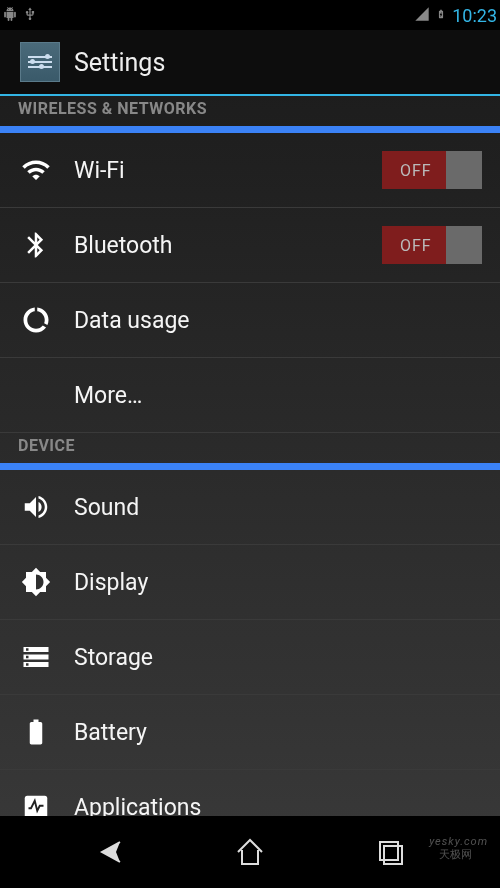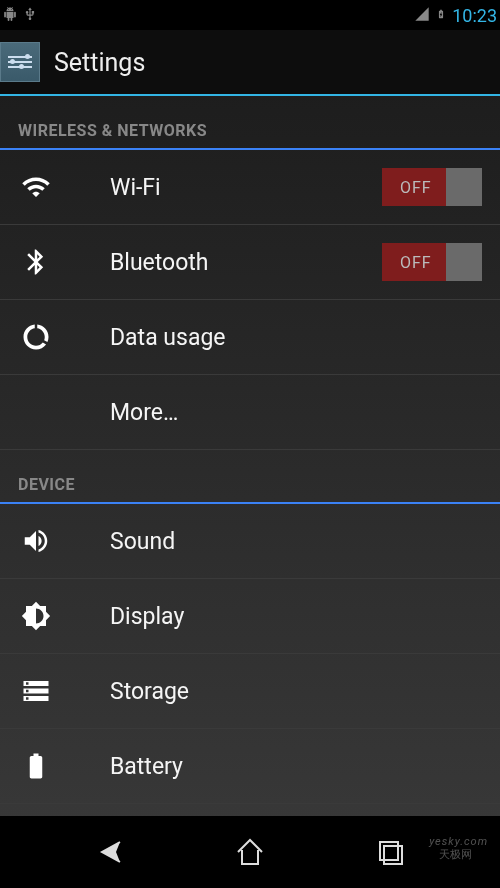--- a/index.html
+++ b/index.html
@@ -24,21 +24,21 @@
     .status-left { display: flex; align-items: center; gap: 6px; }
     .status-right { margin-left: auto; display: flex; align-items: center; gap: 6px; }
     .usb-icon, .adb-icon { font-size: 14px; color: #888; }
     .signal-icon, .battery-icon { color: #888; font-size: 14px; }
     .clock { color: #33b5e5; font-size: 18px; }
     .action-bar {
       height: 66px;
       background: #0d0d0d;
       display: flex;
       align-items: center;
-      padding: 0 0;
+      padding: 0 20px;
       border-bottom: 2px solid #33b5e5;
       text-align: right;
     }
     .settings-icon-box {
       width: 40px; height: 40px;
       background: linear-gradient(#4a6a7a,#3a5a6a);
       border: 1px solid #5a7a8a;
       margin-right: 14px;
       display: flex; align-items: center; justify-content: center;
       flex-direction: column; gap: 3px;
@@ -52,31 +52,30 @@
     .settings-icon-box span:nth-child(1)::after { right: 2px; }
     .settings-icon-box span:nth-child(2)::after { left: 2px; }
     .settings-icon-box span:nth-child(3)::after { right: 8px; }
     .action-title { font-size: 25px; font-weight: 400; color: #eee; }
     .content { height: 720px; overflow: hidden; }
     .section-header {
       color: #888;
       font-size: 16px;
       font-weight: bold;
       letter-spacing: 0.5px;
-      padding: 25px 18px 8px 18px;
-      border-bottom: 2px solid #3b82f6;
+      padding: 3px 18px 8px 18px;
+      border-bottom: 7px solid #3b82f6;
     }
     .list-item {
       display: flex;
       align-items: center;
       height: 75px;
       padding: 0 18px;
       border-bottom: 1px solid #3a3a3a;
       cursor: pointer;
-      gap: 36px;
     }
     .item-icon {
       width: 36px; height: 36px;
       margin-right: 20px;
       display: flex; align-items: center; justify-content: center;
       color: #fff;
       flex-shrink: 0;
     }
     .item-icon svg { width: 30px; height: 30px; fill: #fff; }
     .item-label { font-size: 23px; color: #f5f5f5; flex: 1; }

